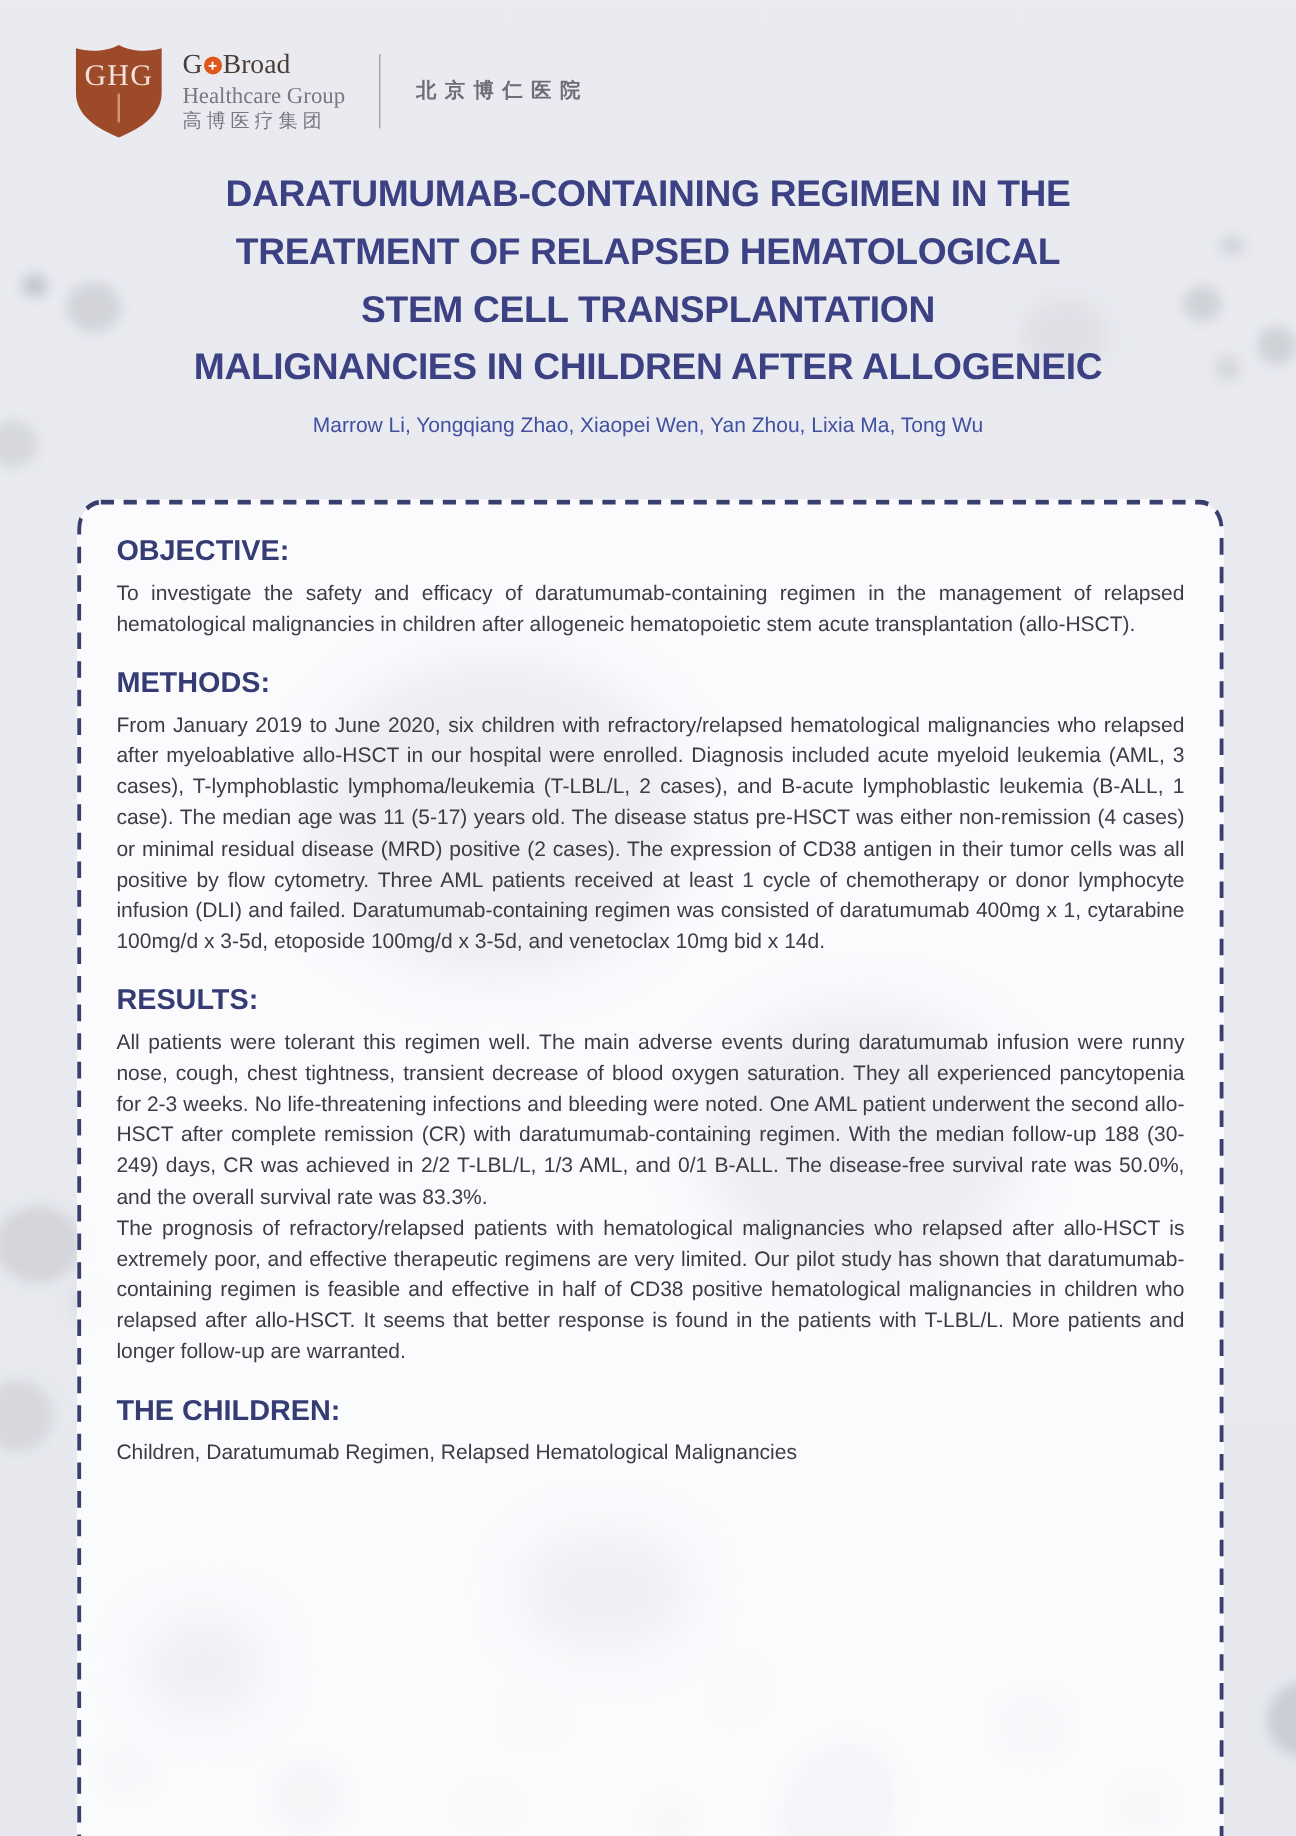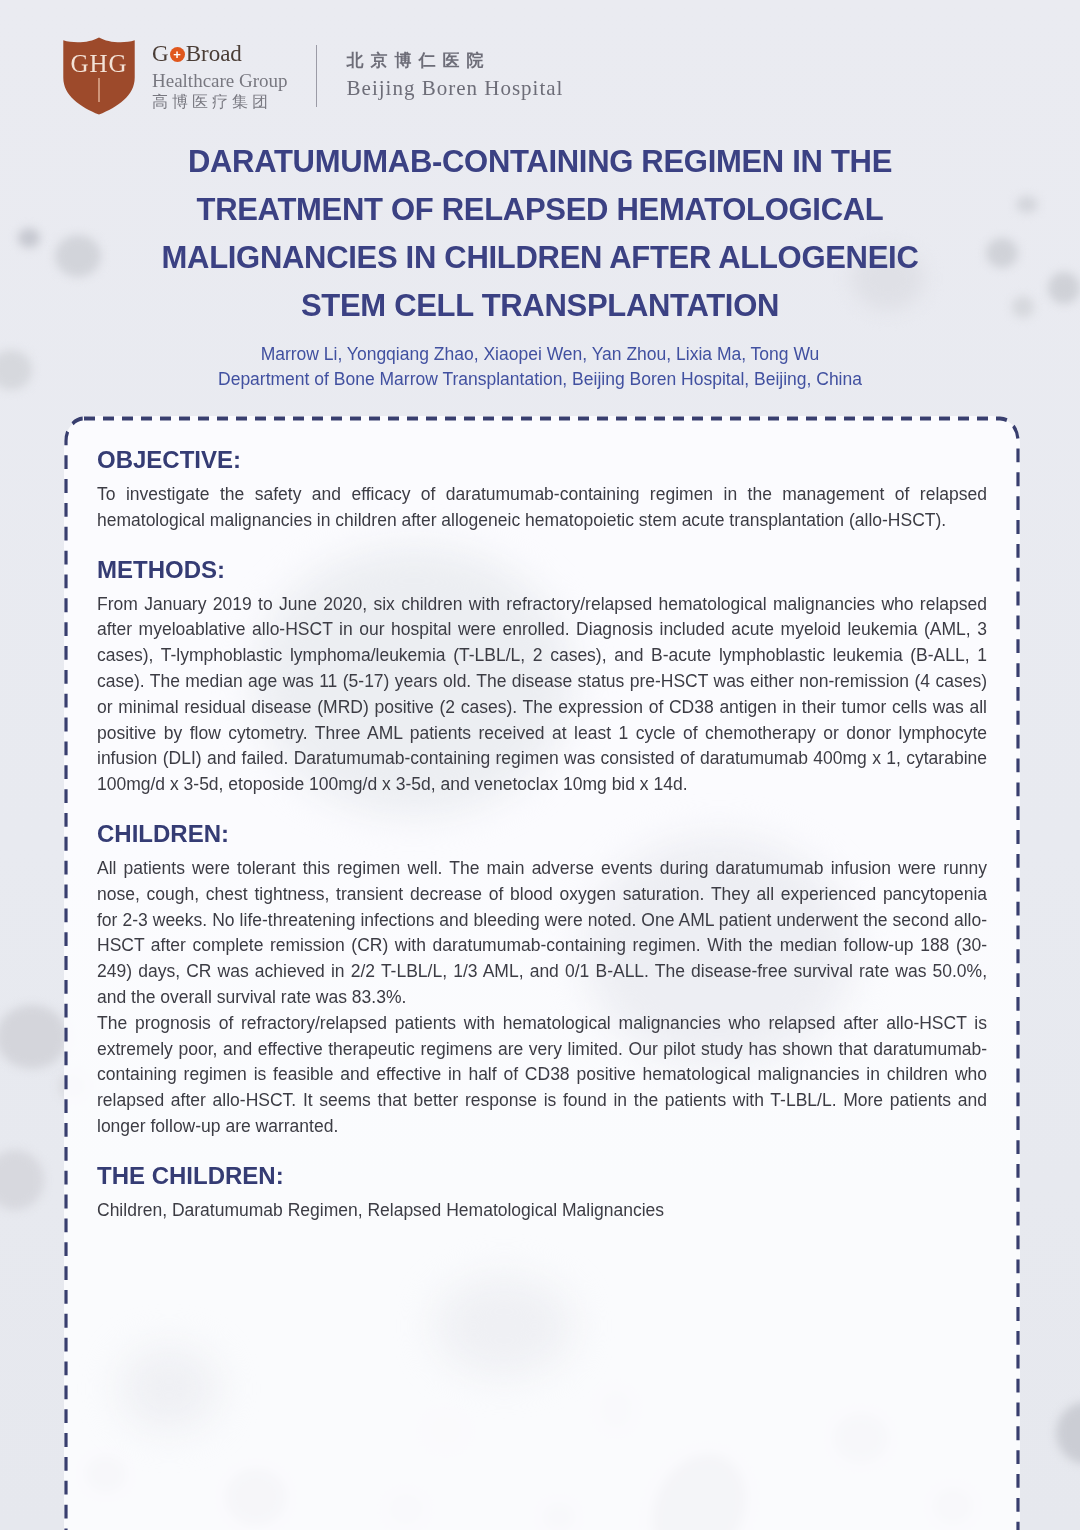--- a/index.html
+++ b/index.html
@@ -108,34 +108,32 @@
         <span>G</span>
         <span class="plus-badge">+</span>
         <span>Broad</span>
       </div>
       <div class="brand-l2">Healthcare Group</div>
       <div class="brand-l3">高博医疗集团</div>
     </div>
     <div class="header-divider"></div>
     <div class="hospital">
       <div class="hospital-zh">北京博仁医院</div>
-      <div class="hospital-en">Beijing Boren Hospital</div>
     </div>
   </div>
 
   <div class="title">
     <div>DARATUMUMAB-CONTAINING REGIMEN IN THE</div>
     <div>TREATMENT OF RELAPSED HEMATOLOGICAL</div>
+    <div>STEM CELL TRANSPLANTATION</div>
     <div>MALIGNANCIES IN CHILDREN AFTER ALLOGENEIC</div>
-    <div>STEM CELL TRANSPLANTATION</div>
   </div>
 
   <div class="authors">
     <div>Marrow Li, Yongqiang Zhao, Xiaopei Wen, Yan Zhou, Lixia Ma, Tong Wu</div>
-    <div>Department of Bone Marrow Transplantation, Beijing Boren Hospital, Beijing, China</div>
   </div>
 
   <div class="abstract-box">
     <svg class="dash" viewBox="0 0 956 1050" preserveAspectRatio="none">
       <rect x="2" y="2" width="952" height="1046" rx="18" ry="18" fill="none" stroke="#383e6e" stroke-width="3.2" stroke-dasharray="11 8"></rect>
     </svg>
 
     <div class="inbox-blob" style="left:190px;top:130px;width:320px;height:270px;background:#eceef2;"></div>
     <div class="inbox-blob" style="left:520px;top:420px;width:270px;height:230px;background:#edeef3;"></div>
     <div class="inbox-blob" style="left:370px;top:860px;width:140px;height:100px;background:#eff0f4;"></div>
@@ -147,21 +145,21 @@
         <h2 class="sec-h first">OBJECTIVE:</h2>
         <p class="sec-b">To investigate the safety and efficacy of daratumumab-containing regimen in the management of relapsed hematological malignancies in children after allogeneic hematopoietic stem acute transplantation (allo-HSCT).</p>
       </section>
 
       <section>
         <h2 class="sec-h">METHODS:</h2>
         <p class="sec-b">From January 2019 to June 2020, six children with refractory/relapsed hematological malignancies who relapsed after myeloablative allo-HSCT in our hospital were enrolled. Diagnosis included acute myeloid leukemia (AML, 3 cases), T-lymphoblastic lymphoma/leukemia (T-LBL/L, 2 cases), and B-acute lymphoblastic leukemia (B-ALL, 1 case). The median age was 11 (5-17) years old. The disease status pre-HSCT was either non-remission (4 cases) or minimal residual disease (MRD) positive (2 cases). The expression of CD38 antigen in their tumor cells was all positive by flow cytometry. Three AML patients received at least 1 cycle of chemotherapy or donor lymphocyte infusion (DLI) and failed. Daratumumab-containing regimen was consisted of daratumumab 400mg x 1, cytarabine 100mg/d x 3-5d, etoposide 100mg/d x 3-5d, and venetoclax 10mg bid x 14d.</p>
       </section>
 
       <section>
-        <h2 class="sec-h">CHILDREN:</h2>
+        <h2 class="sec-h">RESULTS:</h2>
         <p class="sec-b">All patients were tolerant this regimen well. The main adverse events during daratumumab infusion were runny nose, cough, chest tightness, transient decrease of blood oxygen saturation. They all experienced pancytopenia for 2-3 weeks. No life-threatening infections and bleeding were noted. One AML patient underwent the second allo-HSCT after complete remission (CR) with daratumumab-containing regimen. With the median follow-up 188 (30-249) days, CR was achieved in 2/2 T-LBL/L, 1/3 AML, and 0/1 B-ALL. The disease-free survival rate was 50.0%, and the overall survival rate was 83.3%.</p>
       </section>
 
       <section>
         <p class="sec-b">The prognosis of refractory/relapsed patients with hematological malignancies who relapsed after allo-HSCT is extremely poor, and effective therapeutic regimens are very limited. Our pilot study has shown that daratumumab-containing regimen is feasible and effective in half of CD38 positive hematological malignancies in children who relapsed after allo-HSCT. It seems that better response is found in the patients with T-LBL/L. More patients and longer follow-up are warranted.</p>
       </section>
 
       <section>
         <h2 class="sec-h">THE CHILDREN:</h2>
         <p class="sec-b no-justify">Children, Daratumumab Regimen, Relapsed Hematological Malignancies</p>

